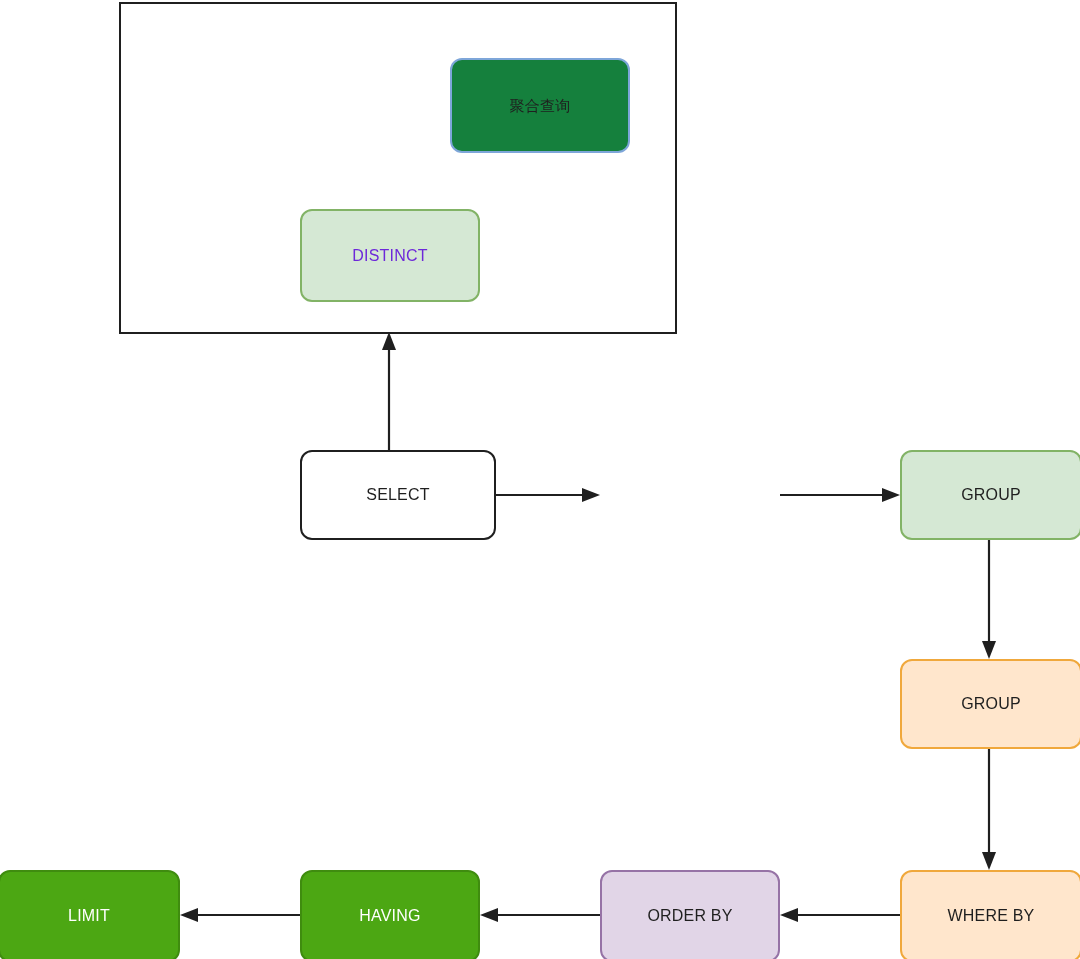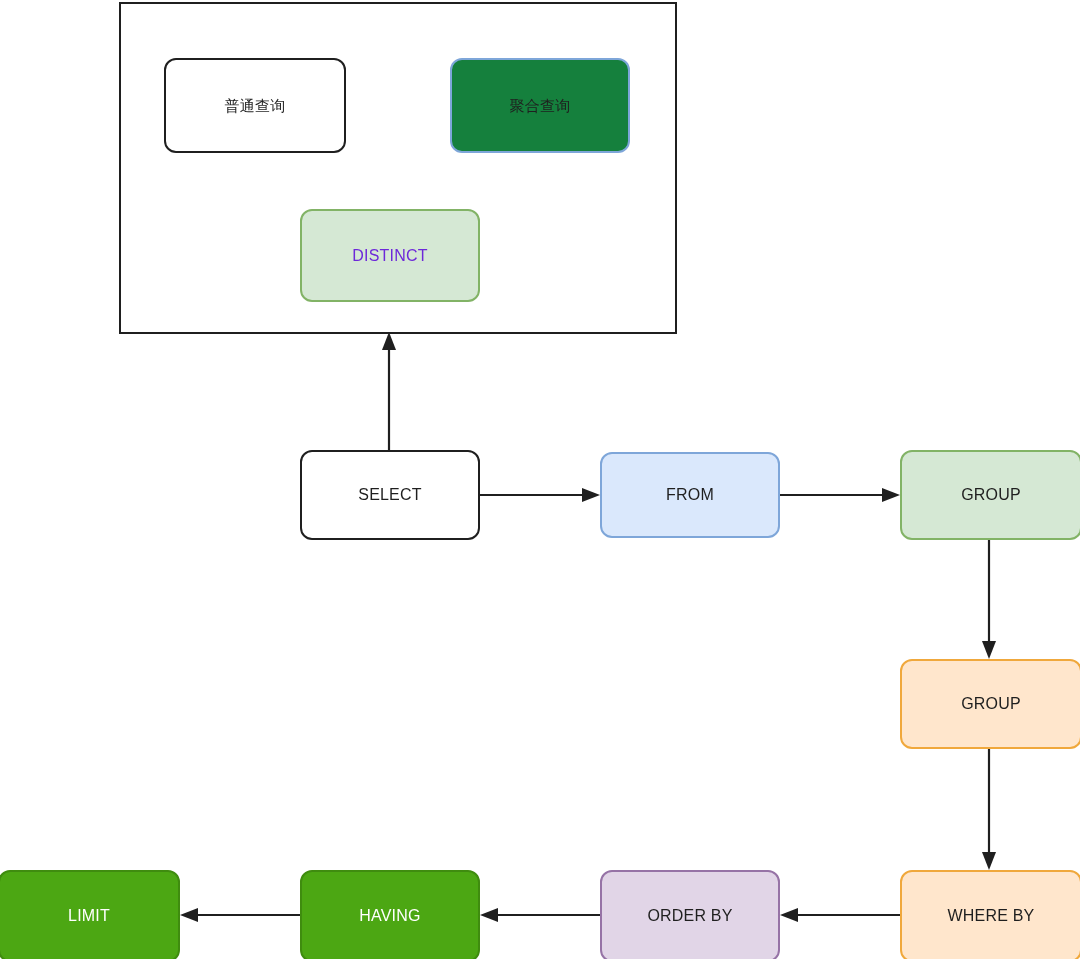--- a/index.html
+++ b/index.html
@@ -98,34 +98,28 @@
     <g>
       <line class="edge-line" x1="600" y1="915" x2="492" y2="915"></line>
       <polygon class="edge-head" points="480,915 498,908 498,922"></polygon>
     </g>
     <g>
       <line class="edge-line" x1="300" y1="915" x2="192" y2="915"></line>
       <polygon class="edge-head" points="180,915 198,908 198,922"></polygon>
     </g>
   </svg>
 
-  <div class="node cjk" style="left: 164px; top: 58px; width: 182px; height: 95px; background: rgb(255, 255, 255); border-color: rgb(31, 31, 31); color: rgb(31, 31, 31);">
-    <span class="node-label">普通查询</span>
-  </div>
   <div class="node cjk" style="left: 450px; top: 58px; width: 180px; height: 95px; background: #15803d; border-color: rgb(126, 166, 217); color: rgb(31, 31, 31);">
     <span class="node-label">聚合查询</span>
   </div>
   <div class="node" style="left: 300px; top: 209px; width: 180px; height: 93px; background: rgb(213, 232, 212); border-color: rgb(130, 179, 102); color: #6d28d9;">
     <span class="node-label">DISTINCT</span>
   </div>
-  <div class="node" style="left: 300px; top: 450px; width: 180px; height: 90px; background: rgb(255, 255, 255); border-color: rgb(31, 31, 31); color: rgb(31, 31, 31);">
+  <div class="node" style="left: 300px; top: 450px; width: 196px; height: 90px; background: rgb(255, 255, 255); border-color: rgb(31, 31, 31); color: rgb(31, 31, 31);">
     <span class="node-label">SELECT</span>
-  </div>
-  <div class="node" style="left: 600px; top: 452px; width: 180px; height: 86px; background: rgb(218, 232, 252); border-color: rgb(126, 166, 217); color: rgb(31, 31, 31);">
-    <span class="node-label">FROM</span>
   </div>
   <div class="node" style="left: 900px; top: 450px; width: 182px; height: 90px; background: rgb(213, 232, 212); border-color: rgb(130, 179, 102); color: rgb(31, 31, 31);">
     <span class="node-label">GROUP</span>
   </div>
   <div class="node" style="left: 900px; top: 659px; width: 182px; height: 90px; background: rgb(255, 230, 204); border-color: rgb(240, 168, 60); color: rgb(31, 31, 31);">
     <span class="node-label">GROUP</span>
   </div>
   <div class="node" style="left: 900px; top: 870px; width: 182px; height: 92px; background: rgb(255, 230, 204); border-color: rgb(240, 168, 60); color: rgb(31, 31, 31);">
     <span class="node-label">WHERE BY</span>
   </div>

